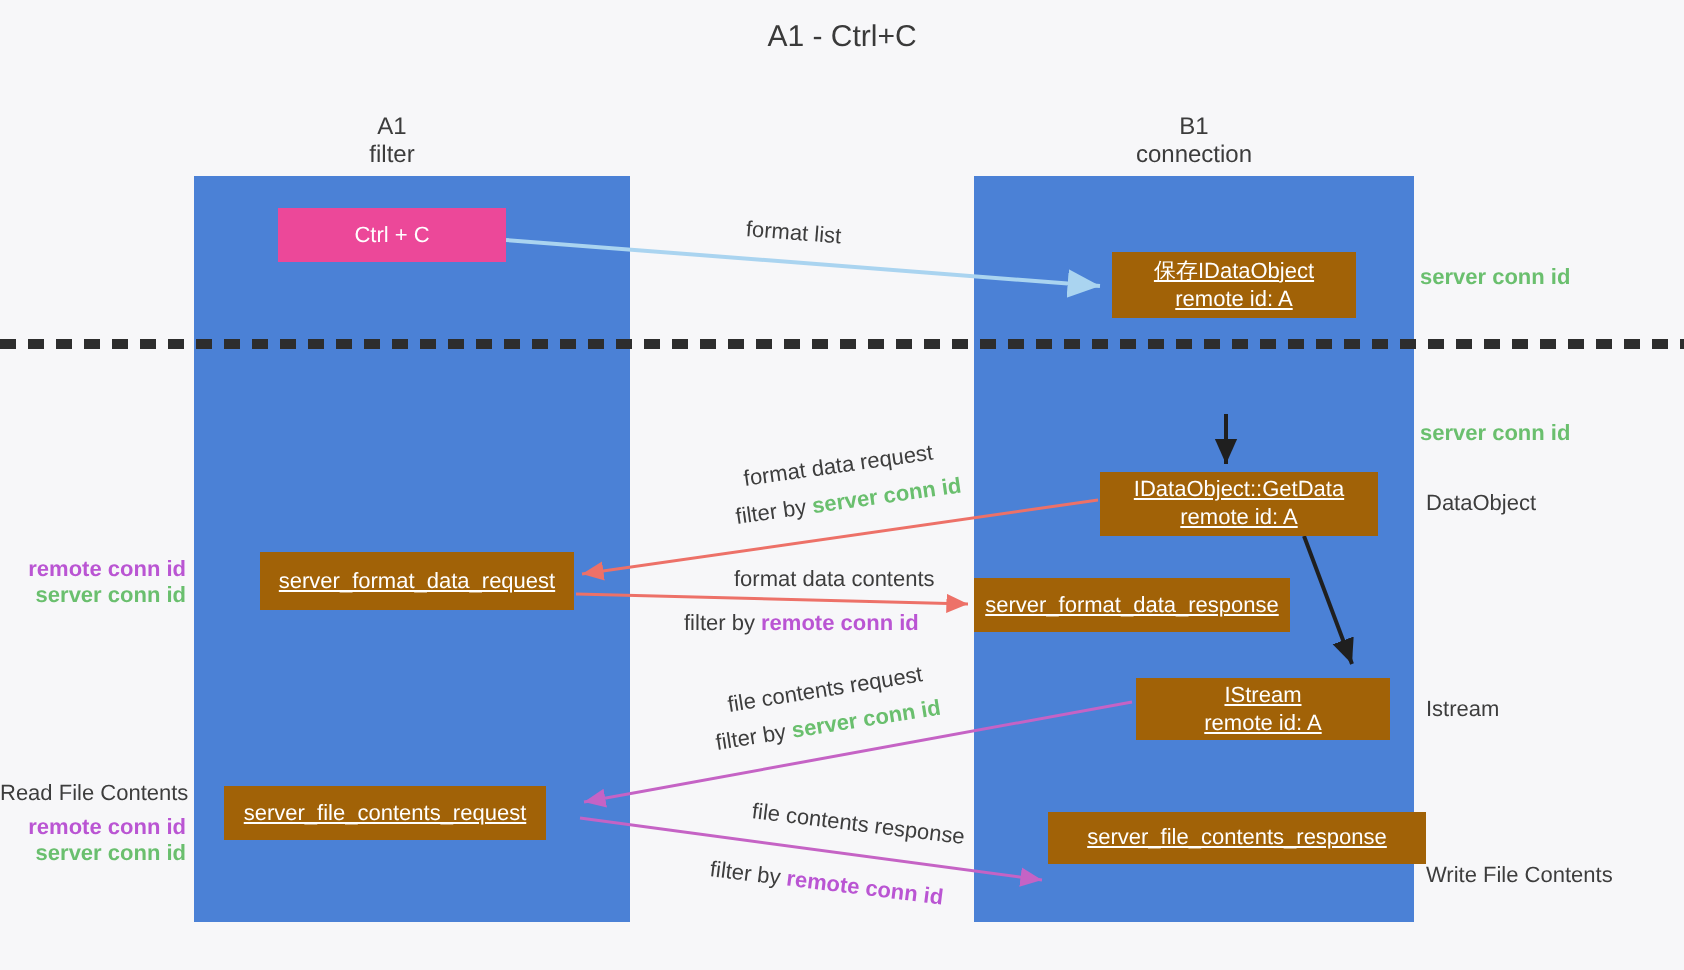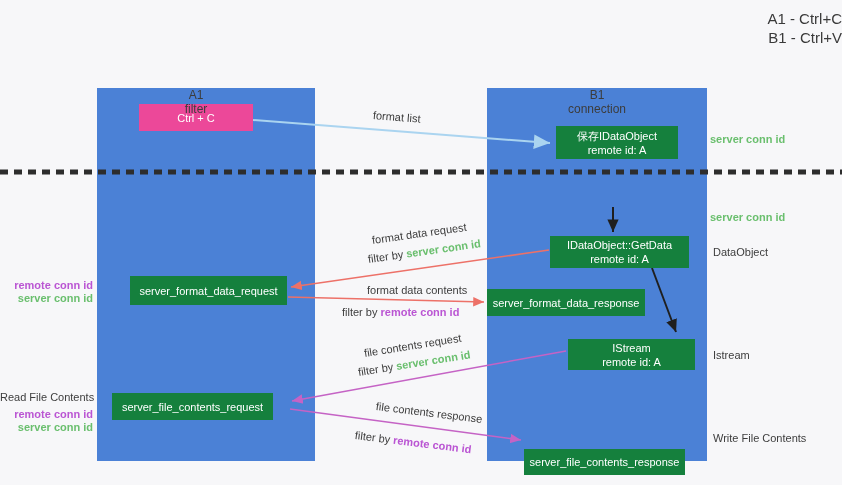--- a/index.html
+++ b/index.html
@@ -1,58 +1,57 @@
 <!DOCTYPE html>
 <html><head>
 <meta charset="utf-8">
 <style>
   * { margin:0; padding:0; box-sizing:border-box; }
   html,body { width:842px; height:485px; overflow:hidden; }
   body { background:#f7f7f9; font-family:"Liberation Sans", sans-serif; position:relative; }
 
   .canvas { position:absolute; inset:0; width:842px; height:485px; }
 
-  .title { position:absolute; top:9px; left:0; width:842px; text-align:right;
+  .title { position:absolute; top:9px; left:0; width:842px; text-align:center;
            font-size:15px; line-height:19px; color:#3a3a3a; z-index:20; }
 
   .lane { position:absolute; top:88px; height:373px; background:#4b81d6; z-index:1; }
   .lane.a1 { left:97px;  width:218px; }
   .lane.b1 { left:487px; width:220px; }
 
   .lane-header { position:absolute; top:56px; text-align:center; font-size:12px;
-                 line-height:14px; color:#3c3c3c; z-index:20;margin-top:32px; }
+                 line-height:14px; color:#3c3c3c; z-index:20; }
   .lane-header.a1 { left:87px;  width:218px; }
   .lane-header.b1 { left:487px; width:220px; }
 
   svg.overlay { position:absolute; top:0; left:0; z-index:5; }
 
   .box { position:absolute; z-index:10; display:flex; align-items:center; justify-content:center;
          color:#ffffff; font-size:11px; line-height:14px; text-align:center; }
   .box.green  { background:#ec4899; }
-  .box.orange { background:#15803d; }
+  .box.orange { background:#a16207;text-decoration:underline; }
 
   .lbl { position:absolute; z-index:20; font-size:11px; color:#3d3d3d; white-space:nowrap; }
   .lbl.bold-green  { color:#6abf6e; font-weight:bold; }
   .lbl.bold-purple { color:#ba55d3; font-weight:bold; }
   .lbl .green-t  { color:#6abf6e; font-weight:bold; }
   .lbl .purple-t { color:#ba55d3; font-weight:bold; }
   .lbl.right-block { left:0; width:93px; text-align:right; }
   .rot-up   { transform:rotate(-8deg); transform-origin:left center; }
   .rot-up2  { transform:rotate(-9deg); transform-origin:left center; }
   .rot-dn   { transform:rotate(7deg);  transform-origin:left center; }
   .rot-list { transform:rotate(4.5deg); transform-origin:left center; }
 </style>
 </head>
 <body>
 
 <div class="canvas">
 
   <div class="title">
     <div>A1 - Ctrl+C</div>
-    <div>B1 - Ctrl+V</div>
   </div>
 
   <div class="lane-header a1">
     <div>A1</div>
     <div>filter</div>
   </div>
   <div class="lane-header b1">
     <div>B1</div>
     <div>connection</div>
   </div>
@@ -118,21 +117,21 @@
     <div>
       <div>IStream</div>
       <div>remote id: A</div>
     </div>
   </div>
 
   <div class="box orange" style="left:112px;top:393px;width:161px;height:27px">
     <span>server_file_contents_request</span>
   </div>
 
-  <div class="box orange" style="left:524px;top:449px;width:161px;height:26px">
+  <div class="box orange" style="left:524px;top:406px;width:189px;height:26px">
     <span>server_file_contents_response</span>
   </div>
 
   <div class="lbl rot-list" style="left:373px;top:109px">format list</div>
 
   <div class="lbl rot-up" style="left:372px;top:234px">format data request</div>
   <div class="lbl rot-up" style="left:368px;top:253px">
     <span>filter by</span>
     <span class="green-t">server conn id</span>
   </div>

